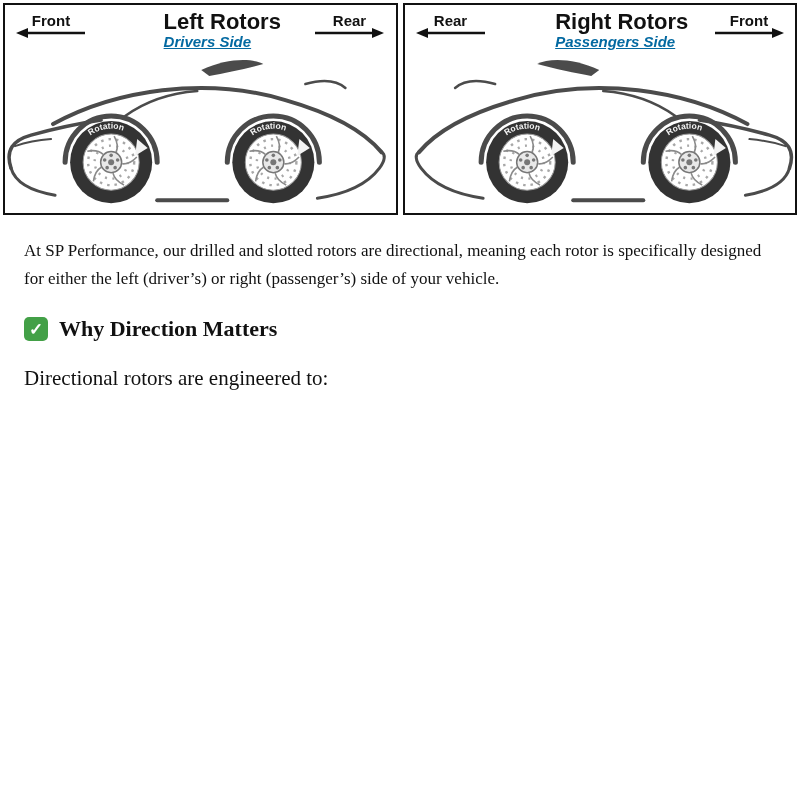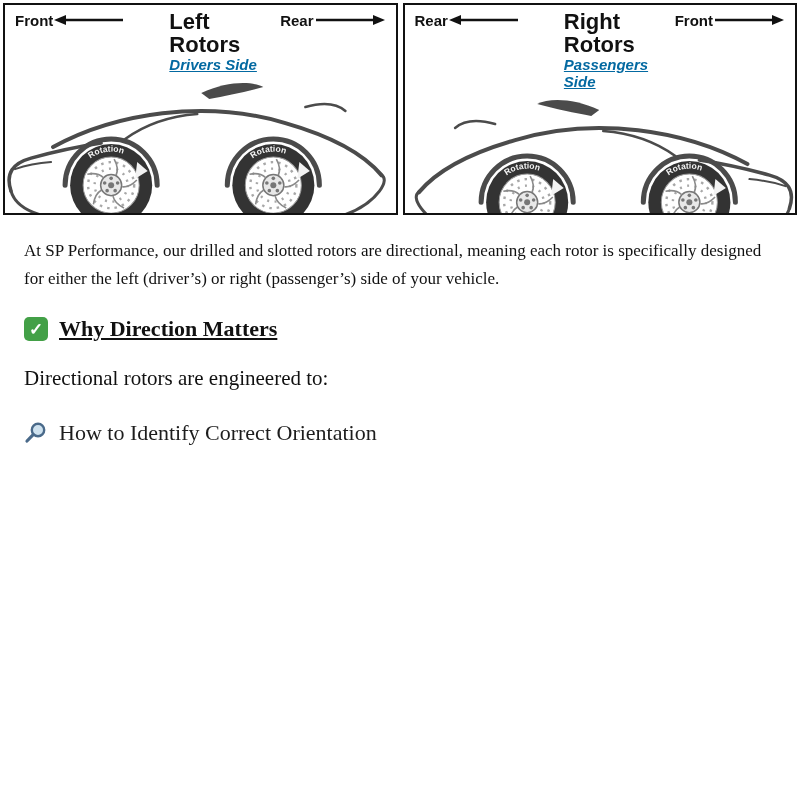--- a/index.html
+++ b/index.html
@@ -1,29 +1,29 @@
 <!DOCTYPE html>
 <html><head>
 <meta charset="utf-8">
 <style>
   html,body{margin:0;padding:0;background:#fff;width:800px;}
   body{font-family:"Liberation Serif", serif; color:#111;}
   .diagram-row{display:flex; gap:5px; padding:3px 3px 0 3px;}
   .panel{flex:1; border:2px solid #111; height:212px; box-sizing:border-box; overflow:hidden; background:#fff;}
   .panel-header{display:flex; justify-content:space-between; align-items:flex-start; padding:7px 10px 0 10px;}
-  .arrow-label{display:flex; flex-direction:row; align-items:center; font-family:"Liberation Sans",sans-serif; font-weight:bold; font-size:15px; color:#111;}
+  .arrow-label{display:flex; flex-direction:column; align-items:center; font-family:"Liberation Sans",sans-serif; font-weight:bold; font-size:15px; color:#111;}
   .arrow-label svg{margin-top:-2px;}
   .panel-titles{text-align:left; margin-top:-2px;margin-left:44px;}
   .panel-title{font-family:"Liberation Sans",sans-serif; font-weight:bold; font-size:22px; line-height:1.05;}
   .panel-subtitle{font-family:"Liberation Sans",sans-serif; font-weight:bold; font-style:italic; font-size:15px; color:#0369a1;text-decoration:underline;}
   .car-svg{display:block; width:100%; height:auto;}
   .content{padding:14px 24px 0 24px;}
   .intro{font-size:17px; line-height:1.62; margin:8px 0 0 0; max-width:756px;}
   .sec-heading{display:flex; align-items:center; gap:11px; margin-top:24px; font-size:22px;}
-  .sec-heading .txt-bold{font-weight:bold;text-decoration:underline;}
+  .sec-heading .txt-bold{font-weight:bold;}
   .sec-heading .txt-reg{font-weight:normal; color:#1d1d1d;}
   .check-box{width:24px;height:24px;background:#43a047;border-radius:5px;display:inline-flex;align-items:center;justify-content:center;color:#fff;font-family:"Liberation Sans",sans-serif;font-weight:bold;font-size:17px;flex:0 0 auto;}
   .lead{font-size:21px; line-height:1.6; margin:20px 0 0 0;}
   ul.bullets{margin:12px 0 0 0; padding-left:46px; font-size:21px;}
   ul.bullets li{margin:5px 0; line-height:1.6; max-width:700px;}
   .mag-icon{flex:0 0 auto;}
 </style>
 </head>
 <body>
 
@@ -152,22 +152,15 @@
   <p class="intro">At SP Performance, our drilled and slotted rotors are directional, meaning each rotor is specifically designed for either the left (driver’s) or right (passenger’s) side of your vehicle.</p>
 
   <div class="sec-heading">
     <span class="check-box">✓</span>
     <span class="txt-bold">Why Direction Matters</span>
   </div>
 
   <p class="lead">Directional rotors are engineered to:</p>
 
 
-  <div class="sec-heading">
-    <svg class="mag-icon" width="24" height="24" viewBox="0 0 24 24">
-      <circle cx="14" cy="9" r="6.2" fill="#cfe2ef" stroke="#4a6a8a" stroke-width="2.4"></circle>
-      <line x1="9.2" y1="13.6" x2="3" y2="20" stroke="#4a6a8a" stroke-width="3.2" stroke-linecap="round"></line>
-    </svg>
-    <span class="txt-reg">How to Identify Correct Orientation</span>
-  </div>
 
 
 </div>
 
 </body></html>

